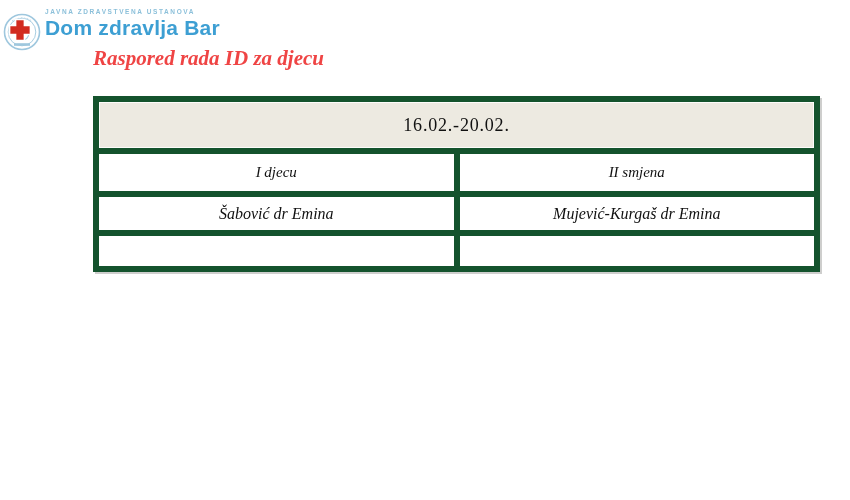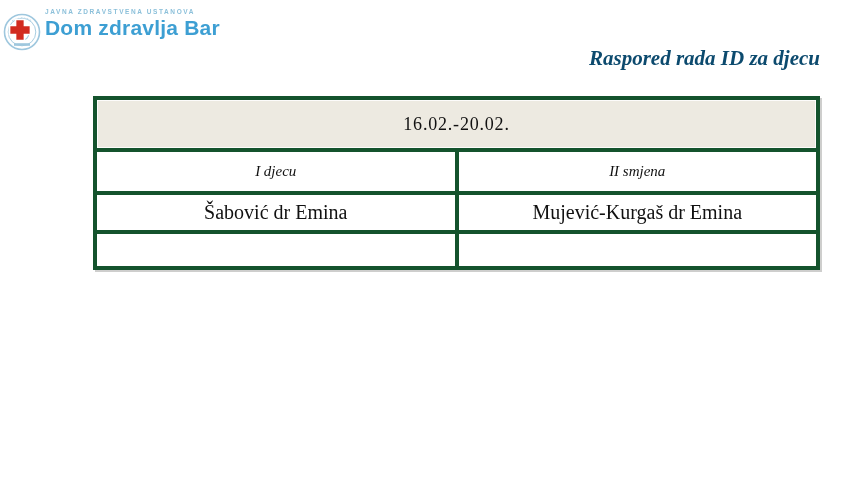--- a/index.html
+++ b/index.html
@@ -40,55 +40,55 @@
     color: #3d9fd3;
     margin-top: 1px;
   }
 
   
   .doc-title {
     position: absolute;
     top: 46px;
     left: 93px;
     width: 727px;
-    text-align: right;
+    text-align: left;
     font-family: "Liberation Serif", serif;
     font-style: italic;
     font-weight: 600;
     font-size: 21px;
-    color: #0c4a6e;
+    color: #ef4444;
   }
 
   
   .schedule {
     position: absolute;
     top: 96px;
     left: 93px;
     width: 727px;
     border-collapse: collapse;
     table-layout: fixed;
     box-shadow: 2px 2px 0 rgba(60,60,55,0.25);
   }
   .schedule td {
-    border: 4px solid #14532d;
+    border: 6px solid #14532d;
     text-align: center;
     vertical-align: middle;
     background: #ffffff;
     color: #111111;
   }
   .date-cell {
     background: #edeae1 !important;
     height: 52px;
     font-size: 18px;
     letter-spacing: 0.8px;
     font-style: normal;
     box-shadow: inset 1px 1px 0 rgba(255,255,255,0.85), inset -1px -1px 0 rgba(255,255,255,0.85);
   }
   .row-cols td  { height: 43px; font-style: italic; font-size: 15px; }
-  .row-name1 td { height: 39px; font-size: 20px; border-radius: 11px; }
+  .row-name1 td { height: 39px; font-style: italic; font-size: 16px; border-radius: 11px; }
   .row-name2 td { height: 39px; font-style: italic; font-size: 16px; }
   .row-empty td { height: 36px; }
 </style>
 </head>
 <body>
 
 <div class="page">
 
   <header class="logo">
     <svg class="seal" width="42" height="48" viewBox="0 0 42 48" aria-hidden="true">

